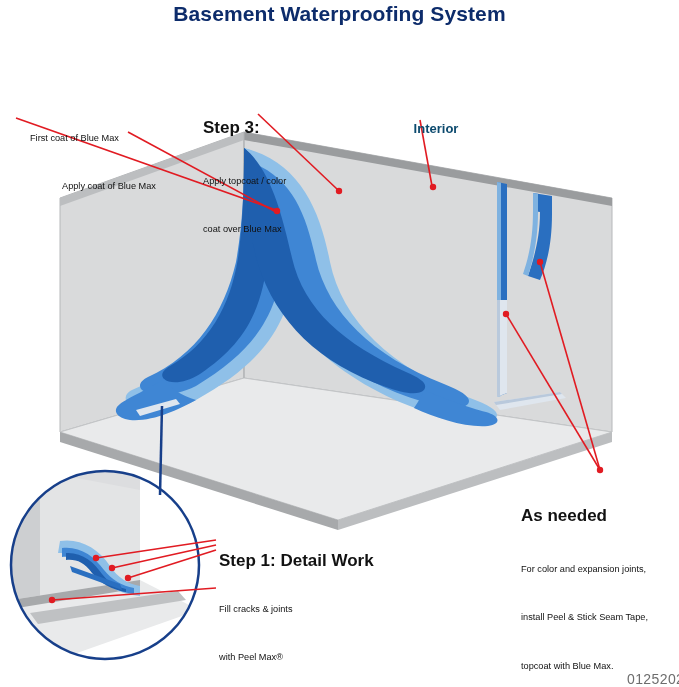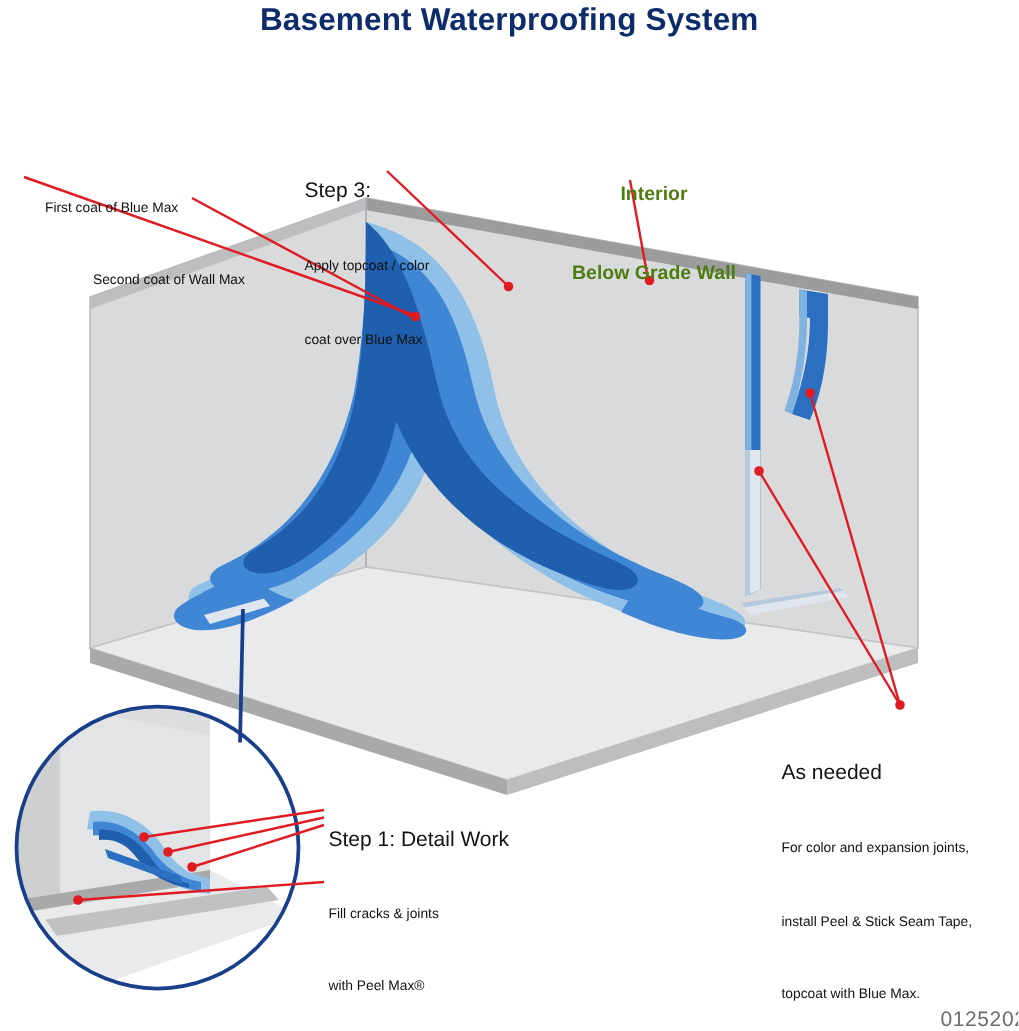--- a/index.html
+++ b/index.html
@@ -34,32 +34,32 @@
     left: 0;
     top: 2px;
     width: 679px;
     text-align: center;
     font-size: 21px;
     font-weight: bold;
     color: #0d2c6b;
     letter-spacing: 0.1px;
   }
   .hdr {
-    font-size: 14px;
-    font-weight: normal;
+    font-size: 17px;
+    font-weight: bold;
     color: #111111;
   }
   .sub {
     font-size: 9.2px;
     color: #111111;
   }
   .hdr-big {
     font-size: 13px;
     font-weight: bold;
-    color: #4d7c0f;
+    color: #0c4a6e;
     text-align: center;
   }
   .date {
     font-size: 14px;
     color: #6d6d6d;
     letter-spacing: 0.4px;
   }
 
   
   #blk-step2   { left: 10px;  top: 95px; }
@@ -171,32 +171,31 @@
       <circle cx="112" cy="568" r="3.2"></circle>
       <circle cx="128" cy="578" r="3.2"></circle>
       <circle cx="52" cy="600" r="3.2"></circle>
     </g>
   </svg>
 
   <div class="txt title">Basement Waterproofing System</div>
 
   <div class="txt" id="blk-step2">
     <div class="sub" style="padding-left:20px;">First coat of Blue Max</div>
-    <div class="sub" style="padding-left:52px;">Second coat of Wall Max</div>
+    <div class="sub" style="padding-left:52px;">Apply coat of Blue Max</div>
   </div>
 
   <div class="txt" id="blk-step3">
     <div class="hdr">Step 3:</div>
     <div class="sub">Apply topcoat / color</div>
     <div class="sub">coat over Blue Max</div>
   </div>
 
   <div class="txt" id="blk-interior">
     <div class="hdr-big">Interior</div>
-    <div class="hdr-big">Below Grade Wall</div>
   </div>
 
   <div class="txt" id="blk-asneeded">
     <div class="hdr">As needed</div>
     <div class="sub">For color and expansion joints,</div>
     <div class="sub">install Peel &amp; Stick Seam Tape,</div>
     <div class="sub">topcoat with Blue Max.</div>
   </div>
 
   <div class="txt" id="blk-step1">

